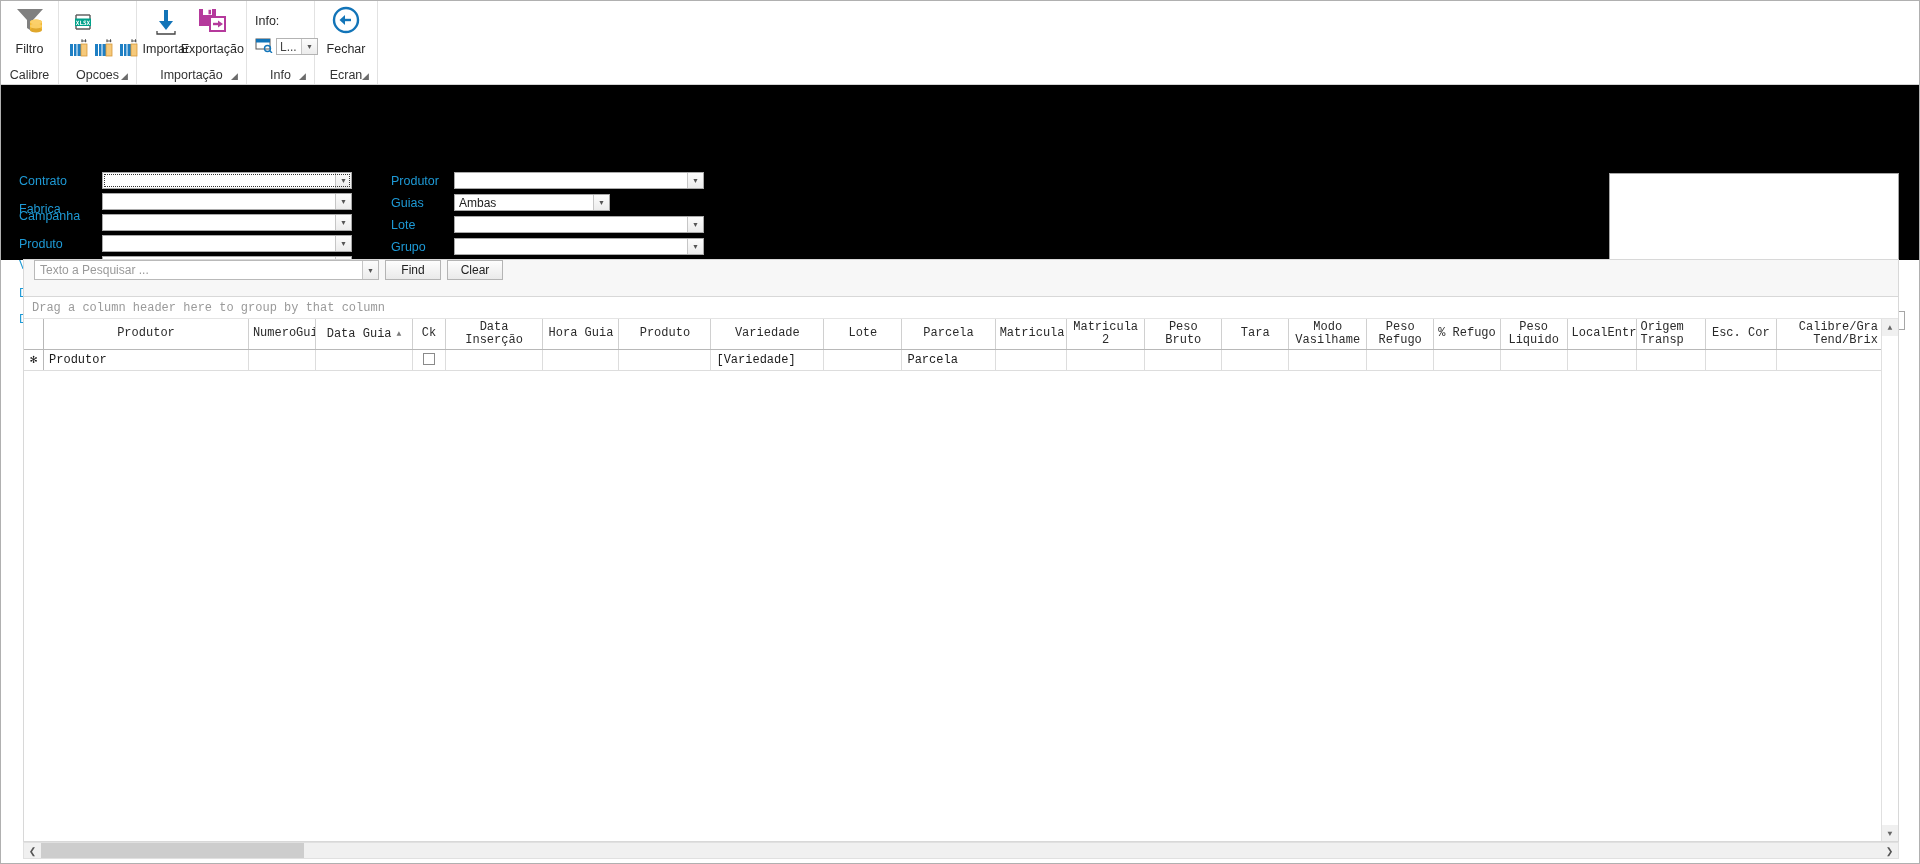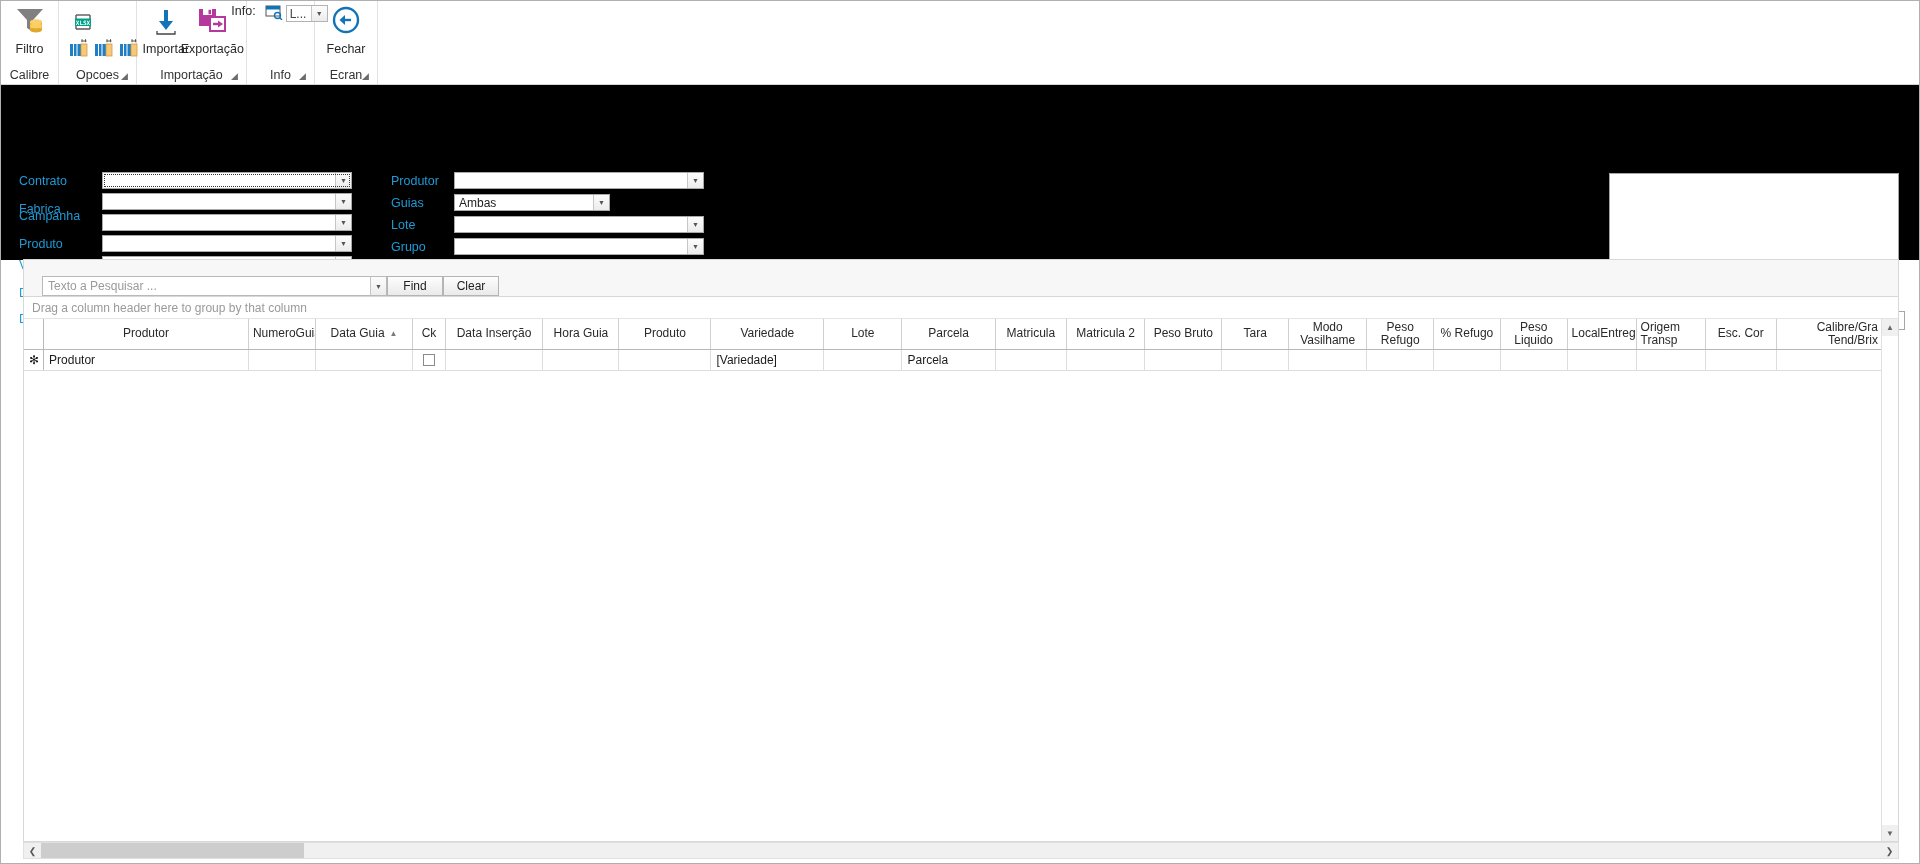--- a/index.html
+++ b/index.html
@@ -197,23 +197,23 @@
   
   .searchbar {
     position: absolute;
     left: 22px;
     top: 258px;
     width: 1876px;
     height: 38px;
     background: #f7f7f7;
     border: 1px solid #d8d8d8;
     display: flex;
-    align-items: flex-end;
-    padding-left: 18px;
-    gap: 0;
+    align-items: flex-start;
+    padding-left: 10px;
+    gap: 6px;
   }
   .searchinput {
     width: 345px;
     height: 20px;
     border: 1px solid #b9b9b9;
     background: #fff;
     display: flex;
     align-items: center;
   }
   .searchinput .ph {
@@ -236,20 +236,21 @@
   .gridwrap {
     position: absolute;
     left: 22px;
     top: 296px;
     width: 1876px;
     height: 545px;
     border: 1px solid #d8d8d8;
     border-top: none;
     background: #ffffff;
     overflow: hidden;
+    font-family: Liberation Mono, monospace;
   }
   .groupbar {
     height: 22px;
     background: #ffffff;
     border-bottom: 1px solid #e4e4e4;
     display: flex;
     align-items: center;
     padding-left: 8px;
     font-size: 12px;
     color: #9a9a9a;
@@ -462,21 +463,21 @@
           <span class="lbl">Exportação</span>
         </div>
       </div>
       <div class="rgroup-footer">
         <span>Importação</span>
         <span class="dialog-launcher">◢</span>
       </div>
     </div>
 
     <div class="rgroup" style="width:68px">
-      <div class="rgroup-body" style="flex-direction:row;align-items:flex-start;gap:9px;padding-left:2px">
+      <div class="rgroup-body" style="flex-direction:column;align-items:flex-start;gap:9px;padding-left:2px">
         <span style="font-size:12.5px;color:#2a2a2a">Info:</span>
         <div style="display:flex;align-items:center;gap:3px">
           <span class="ic">
             <svg width="18" height="16" viewBox="0 0 18 16">
               <rect x="1" y="2" width="14" height="10" fill="#ffffff" stroke="#555" stroke-width="1"></rect>
               <rect x="1" y="2" width="14" height="3.5" fill="#1274b8"></rect>
               <circle cx="12.5" cy="11.5" r="3" fill="none" stroke="#1274b8" stroke-width="1.4"></circle>
               <path d="M14.6 13.6 L17 16" stroke="#1274b8" stroke-width="1.4"></path>
             </svg>
           </span>

